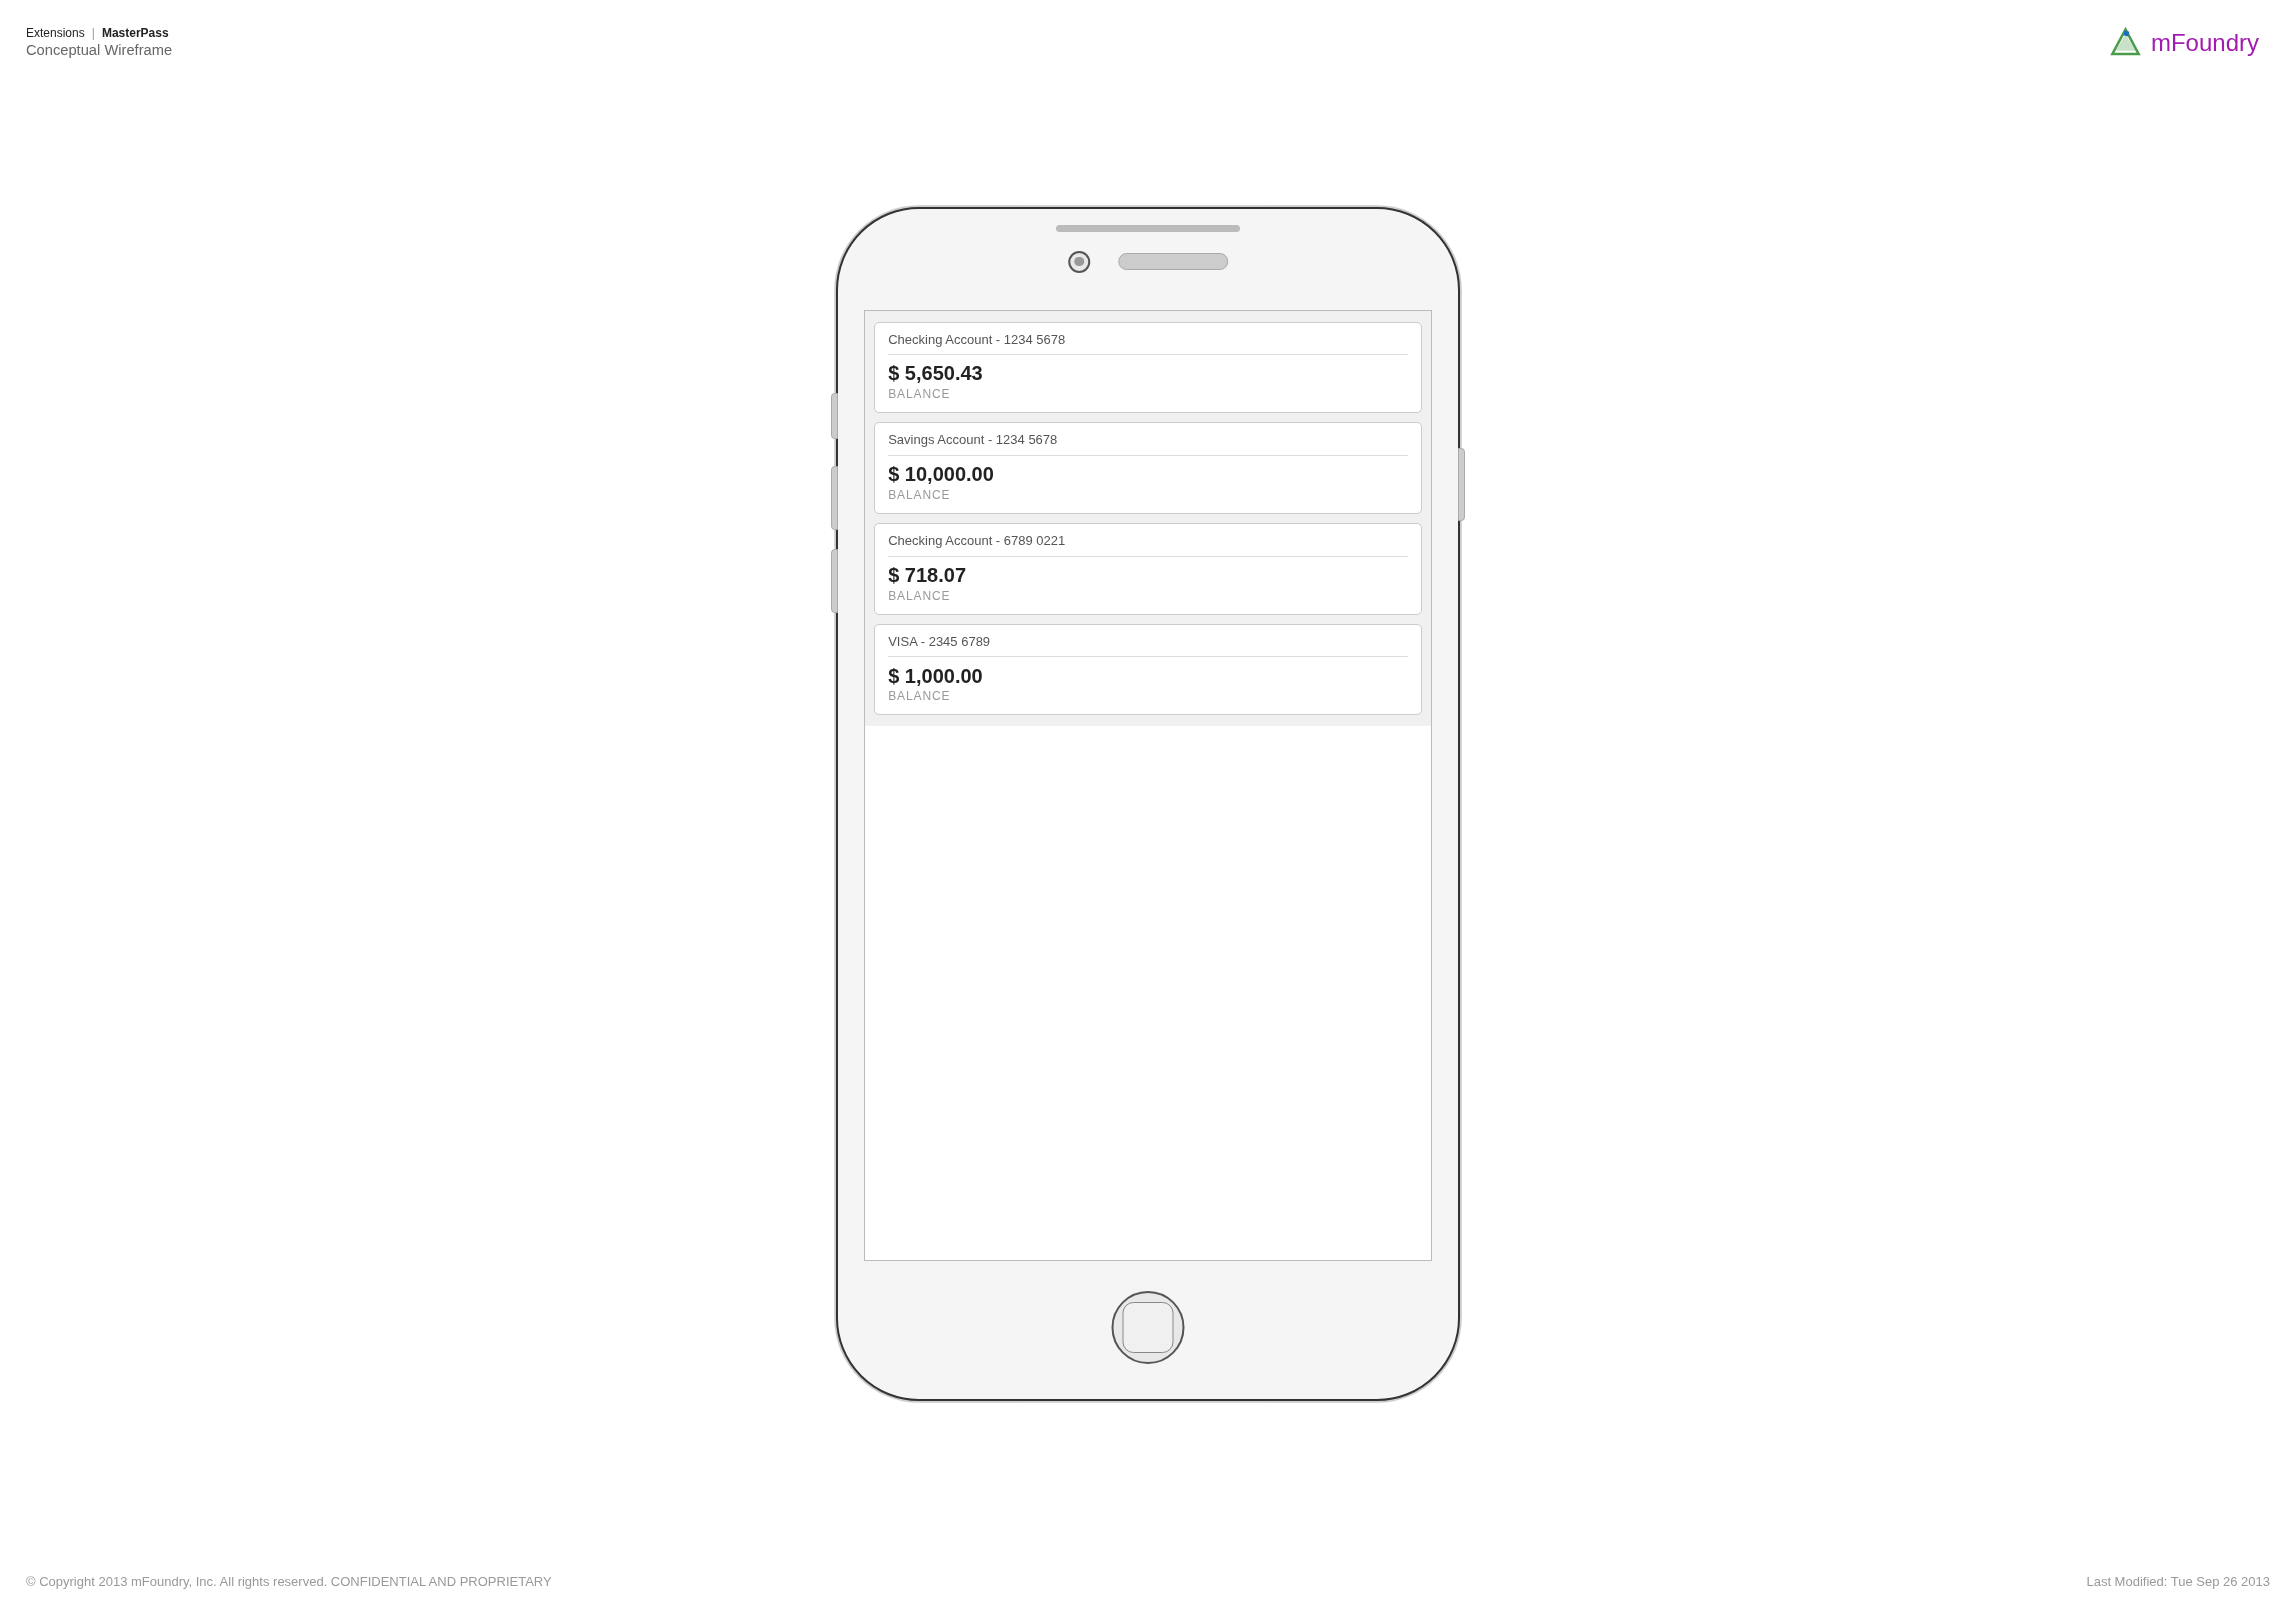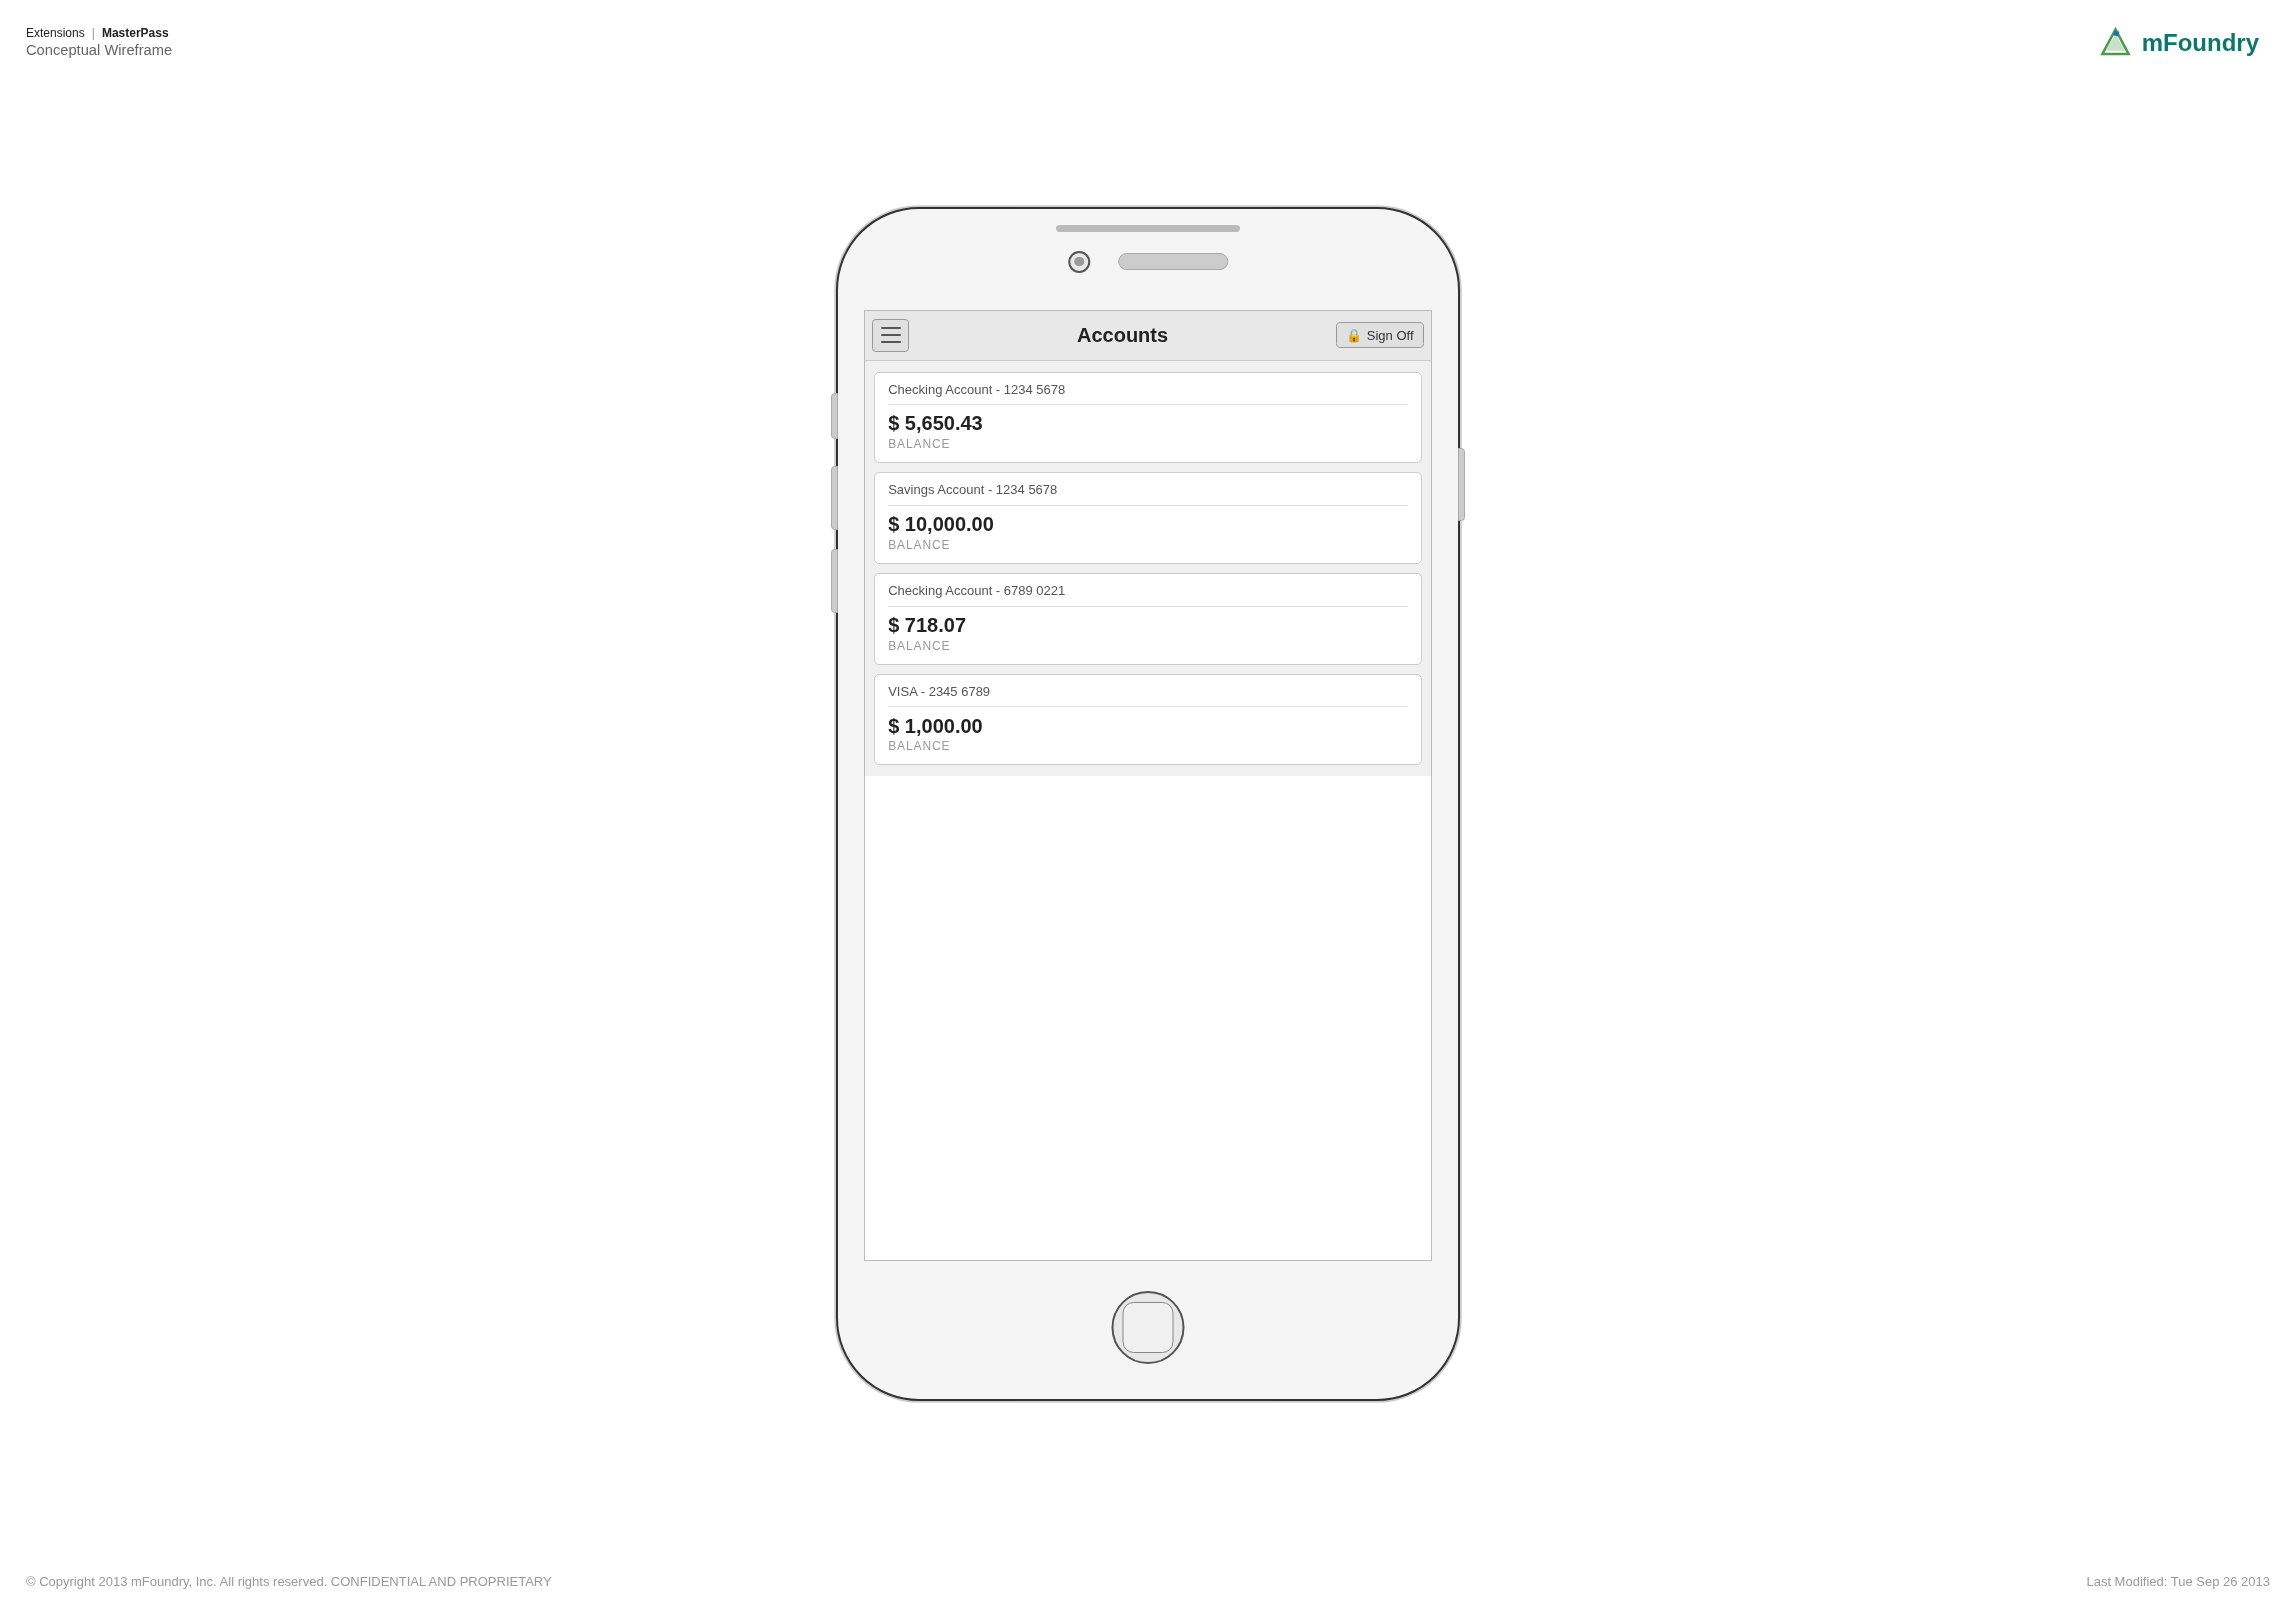--- a/index.html
+++ b/index.html
@@ -46,22 +46,22 @@
       display: flex;
       align-items: center;
       gap: 9.2px;
     }
     .top-right .logo-icon {
       width: 33px;
       height: 33px;
     }
     .top-right .logo-text {
       font-size: 24px;
-      font-weight: bold;
-      color: #0f766e;
+      font-weight: normal;
+      color: #a21caf;
     }
 
     
     .phone-container {
       position: absolute;
       top: 50%;
       left: 50%;
       transform: translate(-50%, -50%);
       width: 624px;
       height: 1194px;
@@ -331,32 +331,20 @@
 
     <div class="phone-top-bar"></div>
 
     <div class="phone-earpiece-area">
       <div class="phone-camera"></div>
       <div class="phone-speaker"></div>
     </div>
 
     <div class="phone-screen">
 
-      <div class="app-header">
-        <div class="menu-btn">
-          <span></span>
-          <span></span>
-          <span></span>
-        </div>
-        <div class="app-title">Accounts</div>
-        <div class="signoff-btn">
-          <span class="lock-icon-small">🔒</span>
-          <span>Sign Off</span>
-        </div>
-      </div>
 
       <div class="accounts-list" id="accounts-list">
       <div class="account-card">
             <div class="account-name">Checking Account - 1234 5678</div>
             <hr class="account-divider">
             <div class="account-balance-amount">$ 5,650.43</div>
             <div class="account-balance-label">BALANCE</div>
           </div>
           <div class="account-card">
             <div class="account-name">Savings Account - 1234 5678</div>

